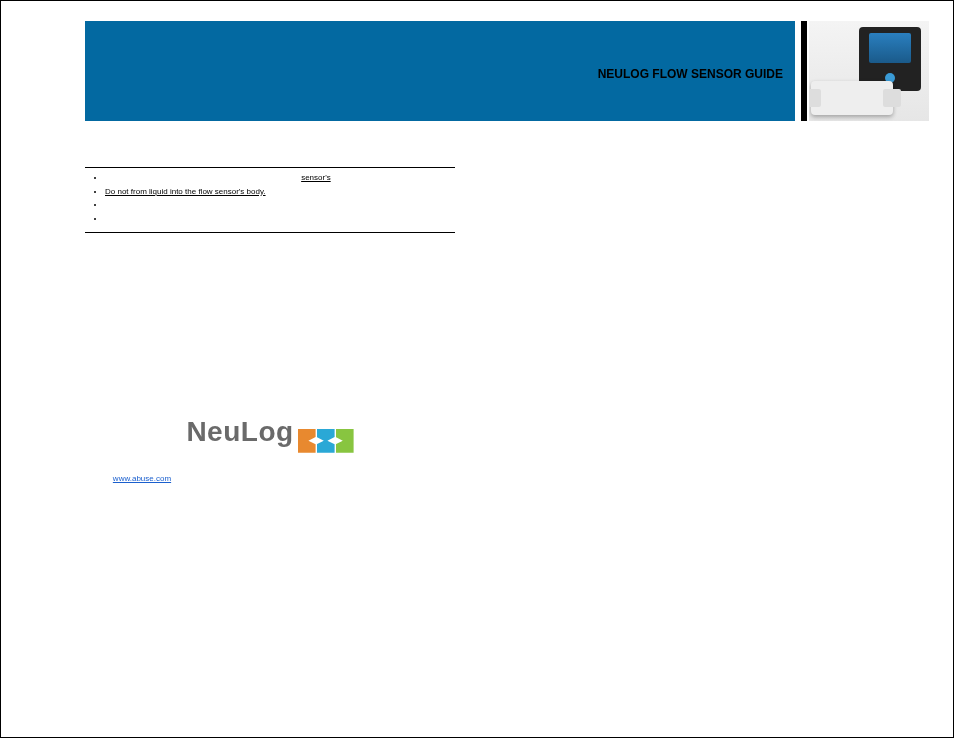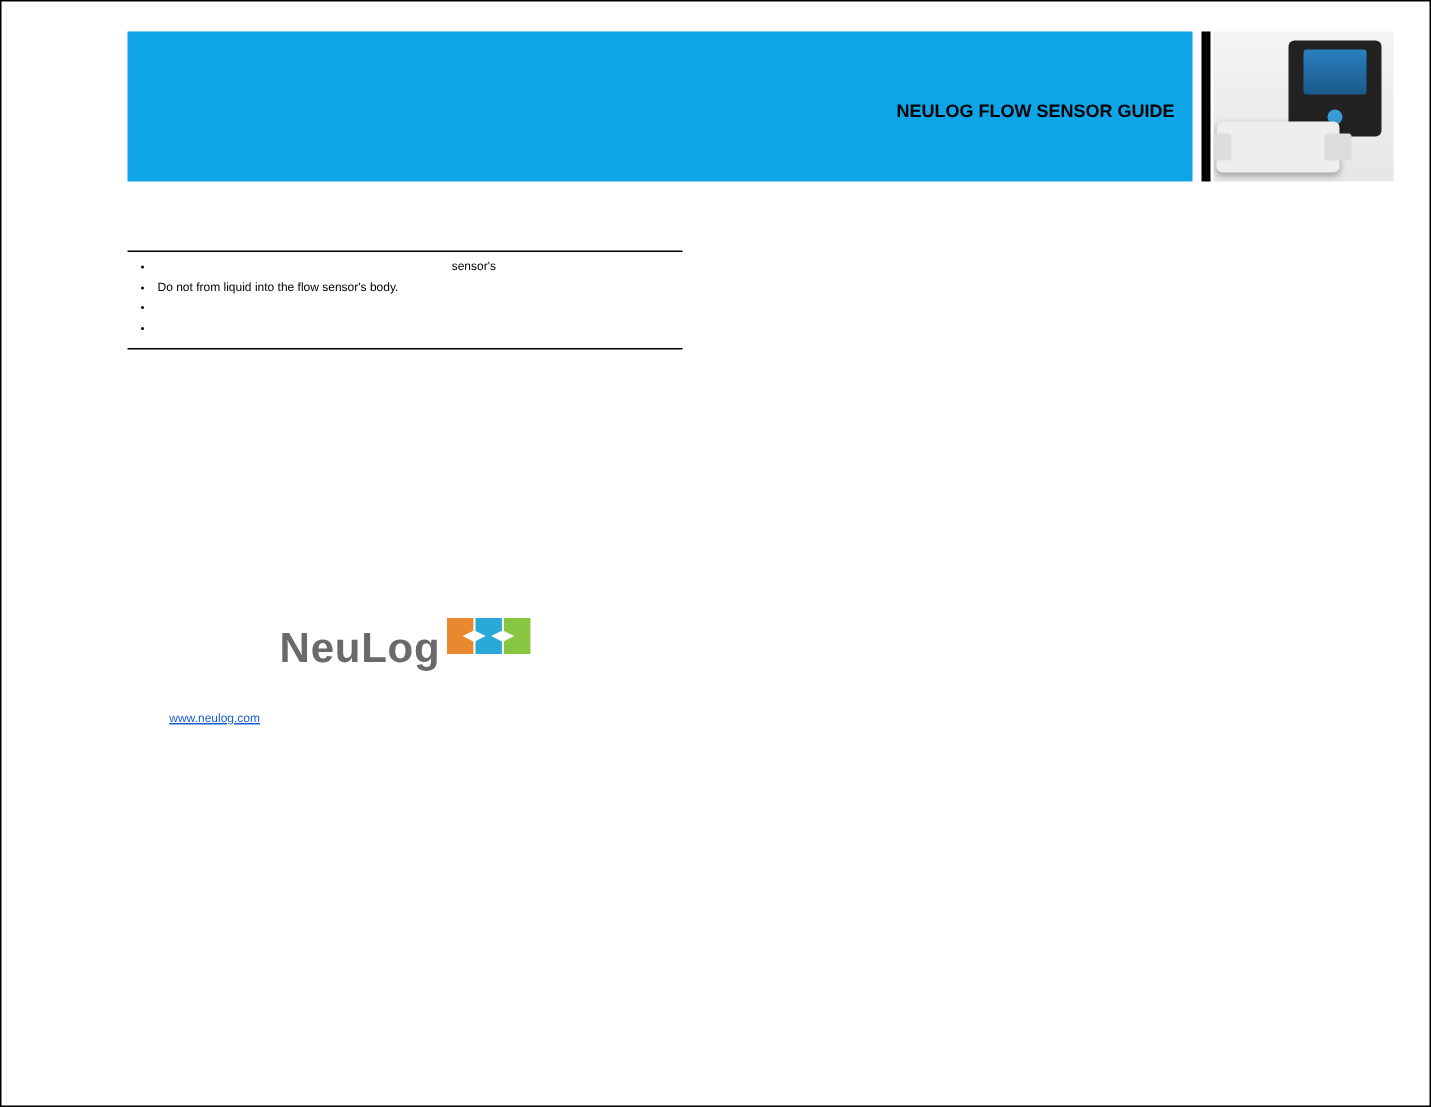--- a/index.html
+++ b/index.html
@@ -23,21 +23,21 @@
     height: 100%;
     position: relative;
   }
   .header {
     position: relative;
     height: 100px;
     display: flex;
   }
   .banner-green {
     flex: 1;
-    background: #0ea5e9;
+    background: #0369a1;
     height: 100px;
     position: relative;
     margin-left: 60px;
   }
   .banner-title {
     position: absolute;
     right: 12px;
     top: 46px;
     font-weight: bold;
     font-size: 12px;
@@ -131,28 +131,29 @@
   .col ul {
     margin: 2px 0 8px 8px;
     padding-left: 12px;
   }
   .col li {
     margin-bottom: 2px;
     color: #000;
   }
   .visible-black {
     color: #000;
+    text-decoration: underline;
   }
   .logo-block {
     margin-top: 70px;
     text-align: center;
   }
   .logo {
     display: inline-flex;
-    align-items: flex-start;
+    align-items: flex-end;
     gap: 4px;
   }
   .logo-text {
     font-size: 28px;
     font-weight: 600;
     color: #6a6a6a;
     letter-spacing: 0.5px;
   }
   .logo-shapes {
     display: flex;
@@ -238,21 +239,21 @@
             <span class="logo-shapes">
               <span class="shape orange"></span>
               <span class="shape blue"></span>
               <span class="shape green"></span>
             </span>
           </div>
           <div class="contact">
             <div style="color:#fff">Flexible, simple, fast, forward thinking.</div>
             <div>
               <span style="color:#fff">W: </span>
-              <a href="#" class="link">www.neulog.com</a>
+              <a href="#" class="link">www.abuse.com</a>
             </div>
             <div style="color:#fff">
               <span>E: </span><span>info@neulog.com</span>
             </div>
             <div style="color:#fff">
               <span>A: </span><span>850 St Paul Street, Suite 15, Rochester, NY 14605</span>
             </div>
             <div style="color:#fff">
               <span>P: </span><span>1.866.553.8536</span>
             </div>

